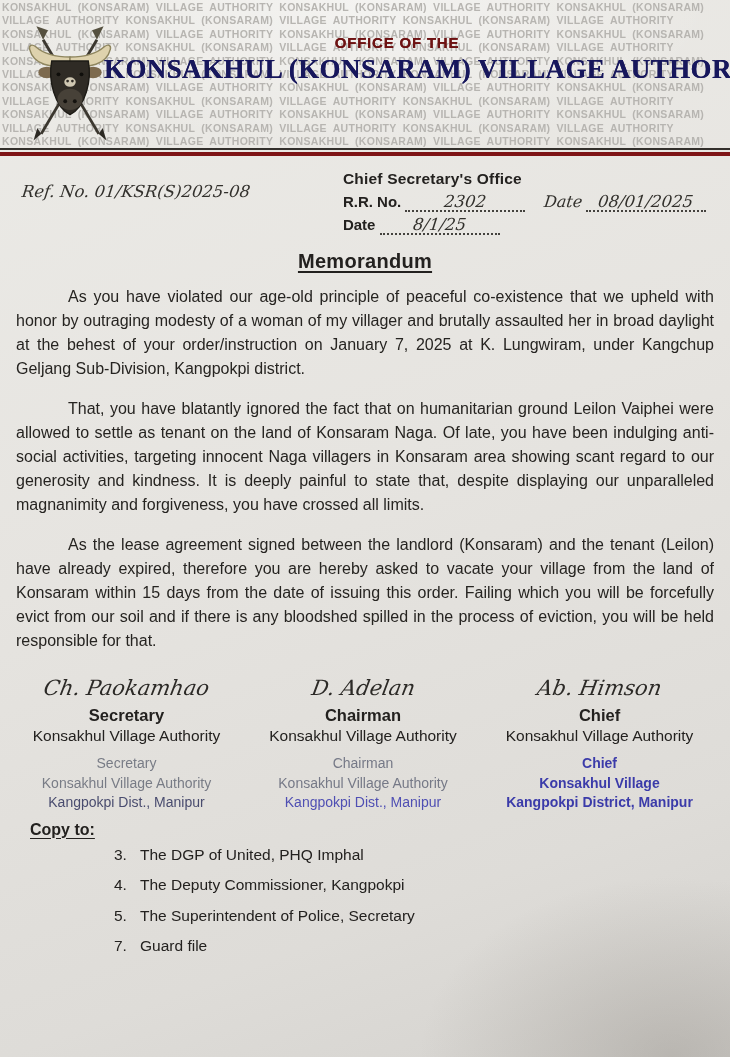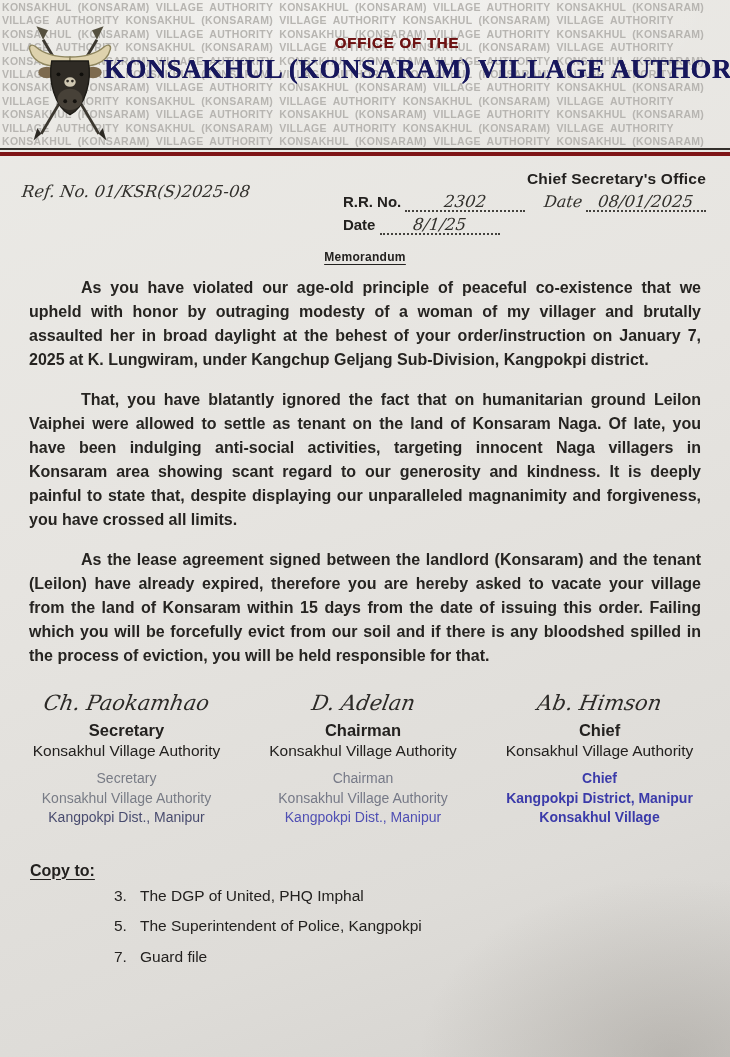--- a/index.html
+++ b/index.html
@@ -41,56 +41,56 @@
   }
   .logo{position:absolute;left:22px;top:24px;width:96px;height:118px;}
   
   .ref-row{display:flex;justify-content:space-between;padding:12px 24px 4px 22px;}
   .handwriting{
     font-family:"DejaVu Serif",serif;font-style:italic;color:#32302c;
     display:inline-block;transform:skewX(-7deg);
   }
   .ref-left{padding-top:14px;font-size:16.5px;}
   .ref-right{font-size:15px;font-weight:700;line-height:22px;}
-  .cso{font-size:15.5px;letter-spacing:.2px;text-align:right;}
+  .cso{font-size:15.5px;letter-spacing:.2px;}
   .form-line{margin-top:1px;}
   .dotted{
     display:inline-block;min-width:108px;text-align:center;
     border-bottom:2px dotted #44423e;padding:0 6px;line-height:16px;
   }
   .dotted .handwriting{font-weight:400;font-size:16.5px;}
   .date-right-label{font-weight:400;font-size:16px;margin-left:14px;}
   
   .memo-heading{
     margin:10px auto 12px auto;text-align:center;
-    font-size:12px;font-weight:700;text-decoration:underline;
+    font-size:20px;font-weight:700;text-decoration:underline;
     text-underline-offset:3px;letter-spacing:.3px;
   }
-  .memo-body{padding:0 29px;font-weight:bold;}
+  .memo-body{padding:0 16px;}
   .para{
     margin:0 0 16px 0;text-indent:52px;text-align:justify;
     font-size:16px;line-height:1.5;color:#262421;
   }
   
   .signature-row{display:flex;justify-content:space-between;padding:2px 14px 0 10px;}
   .sig{width:33%;text-align:center;}
   .sig-script{
     font-family:"DejaVu Serif",serif;font-style:italic;font-size:21px;color:#2c2a27;
     transform:skewX(-10deg);height:34px;line-height:34px;white-space:nowrap;
   }
   .sig-role{font-size:16.5px;font-weight:700;margin-top:1px;}
   .sig-org{font-size:15.5px;margin-top:2px;}
   .stamp{margin-top:9px;font-size:14px;line-height:1.4;opacity:.92;}
   .stamp-line:last-child{font-weight:400;}
   .stamp.bold .stamp-line{font-weight:700;}
   
   .copy-to{padding:8px 30px 0 30px;}
   .copy-heading{
     font-size:16px;font-weight:700;text-decoration:underline;
-    text-underline-offset:3px;display:inline-block;margin-top:26px;
+    text-underline-offset:3px;display:inline-block;
   }
   .copy-list{margin-top:6px;}
   .copy-item{margin:0 0 11px 84px;font-size:15.5px;line-height:1.25;}
   .copy-item .num{display:inline-block;width:26px;position:relative;}
   .num.ticked::after{
     content:"";position:absolute;left:1px;top:-5px;width:2px;height:25px;
     background:#3c3a36;transform:rotate(24deg);border-radius:2px;
   }
   .num.ticked::before{
     content:"";position:absolute;left:-5px;top:13px;width:2px;height:9px;
@@ -188,28 +188,29 @@
           <div class="stamp-line">Konsakhul Village Authority</div>
           <div class="stamp-line" style="color: rgb(67, 67, 176);">Kangpokpi Dist., Manipur</div>
         </div>
       </div>
       <div class="sig">
         <div class="sig-script">Ab. Himson</div>
         <div class="sig-role">Chief</div>
         <div class="sig-org">Konsakhul Village Authority</div>
         <div class="stamp bold" style="color: rgb(46, 46, 166);">
           <div class="stamp-line">Chief</div>
+          <div class="stamp-line">Konsakhul Village</div>
           <div class="stamp-line" style="color: rgb(46, 46, 166);">Kangpokpi District, Manipur</div>
-          <div class="stamp-line">Konsakhul Village</div>
         </div>
       </div>
     </section>
 
   <section class="copy-to">
     <div class="copy-heading">Copy to:</div>
     <div class="copy-list">
         <div class="copy-item"><span class="num">3.</span><span class="itx">The DGP of United, PHQ Imphal</span></div>
-        <div class="copy-item"><span class="num">5.</span><span class="itx">The Superintendent of Police, Kangpokpi</span></div>
+        <div class="copy-item"><span class="num">4.</span><span class="itx">The Deputy Commissioner, Kangpokpi</span></div>
+        <div class="copy-item"><span class="num">5.</span><span class="itx">The Superintendent of Police, Secretary</span></div>
         <div class="copy-item"><span class="num">7.</span><span class="itx">Guard file</span></div>
       </div>
   </section>
 
 </div>
 
 </body></html>

